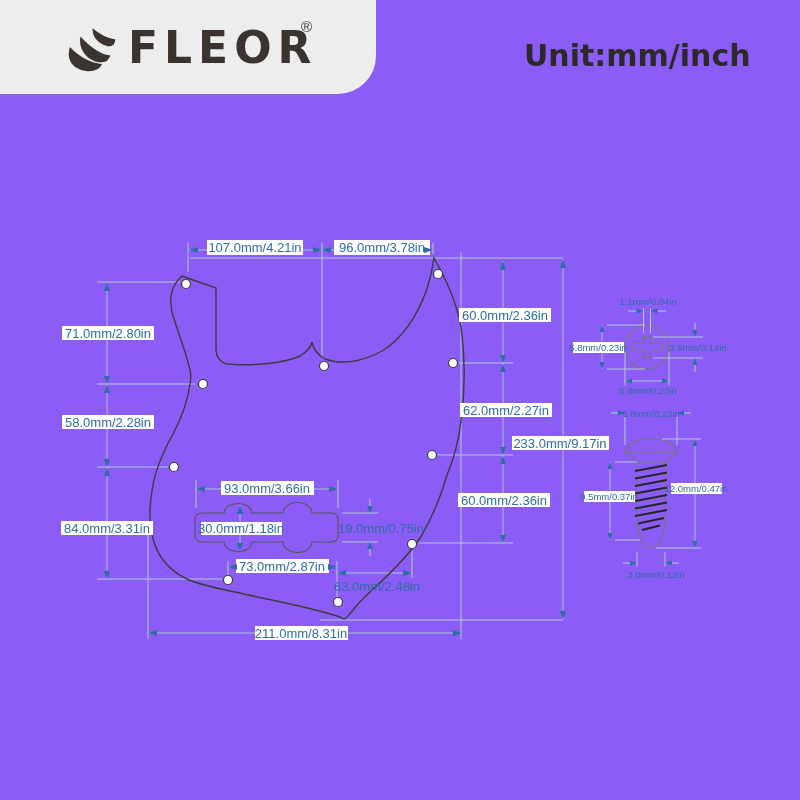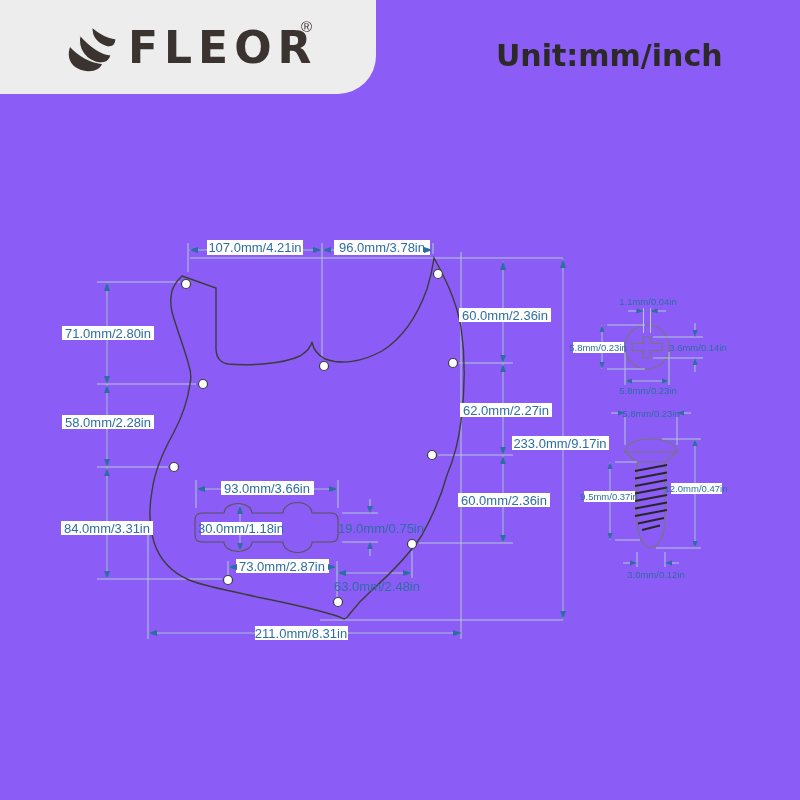--- a/index.html
+++ b/index.html
@@ -3,21 +3,21 @@
 <meta charset="utf-8">
 <style>
   html,body{margin:0;padding:0;background:#fff;}
   #stage{position:relative;width:800px;height:800px;background:#8b5cf6;overflow:hidden;
          font-family:"Liberation Sans",sans-serif;}
   #logo-panel{position:absolute;left:0;top:0;width:376px;height:94px;background:#ededed;
               border-bottom-right-radius:38px;}
   #brand-text{position:absolute;left:128px;top:22px;font-size:44px;font-weight:800;
               letter-spacing:6px;color:#3b3330;font-family:"DejaVu Sans","Liberation Sans",sans-serif;}
   #reg-mark{position:absolute;left:301px;top:18px;font-size:15px;color:#3b3330;}
-  #unit-label{position:absolute;left:496px;top:38px;font-size:30px;font-weight:800;
+  #unit-label{position:absolute;left:524px;top:38px;font-size:30px;font-weight:800;
               color:#2b2a29;font-family:"DejaVu Sans","Liberation Sans",sans-serif;}
   svg text{font-family:"Liberation Sans",sans-serif;}
   .dim{font-size:13px;fill:#2e6da4;text-anchor:middle;}
   .dims{font-size:9.5px;fill:#2e6da4;text-anchor:middle;}
   .ext{stroke:#b5c8d7;stroke-width:1;fill:none;}
   .dimline{stroke:#a9bfd1;stroke-width:1;fill:none;}
   .arr{fill:#2e6da4;stroke:none;}
   .outline{stroke:#3c3c3c;stroke-width:1.4;fill:none;}
   .hole{stroke:#3c3c3c;stroke-width:1.2;fill:#ffffff;}
   .cut{stroke:#555;stroke-width:1.1;fill:none;}

